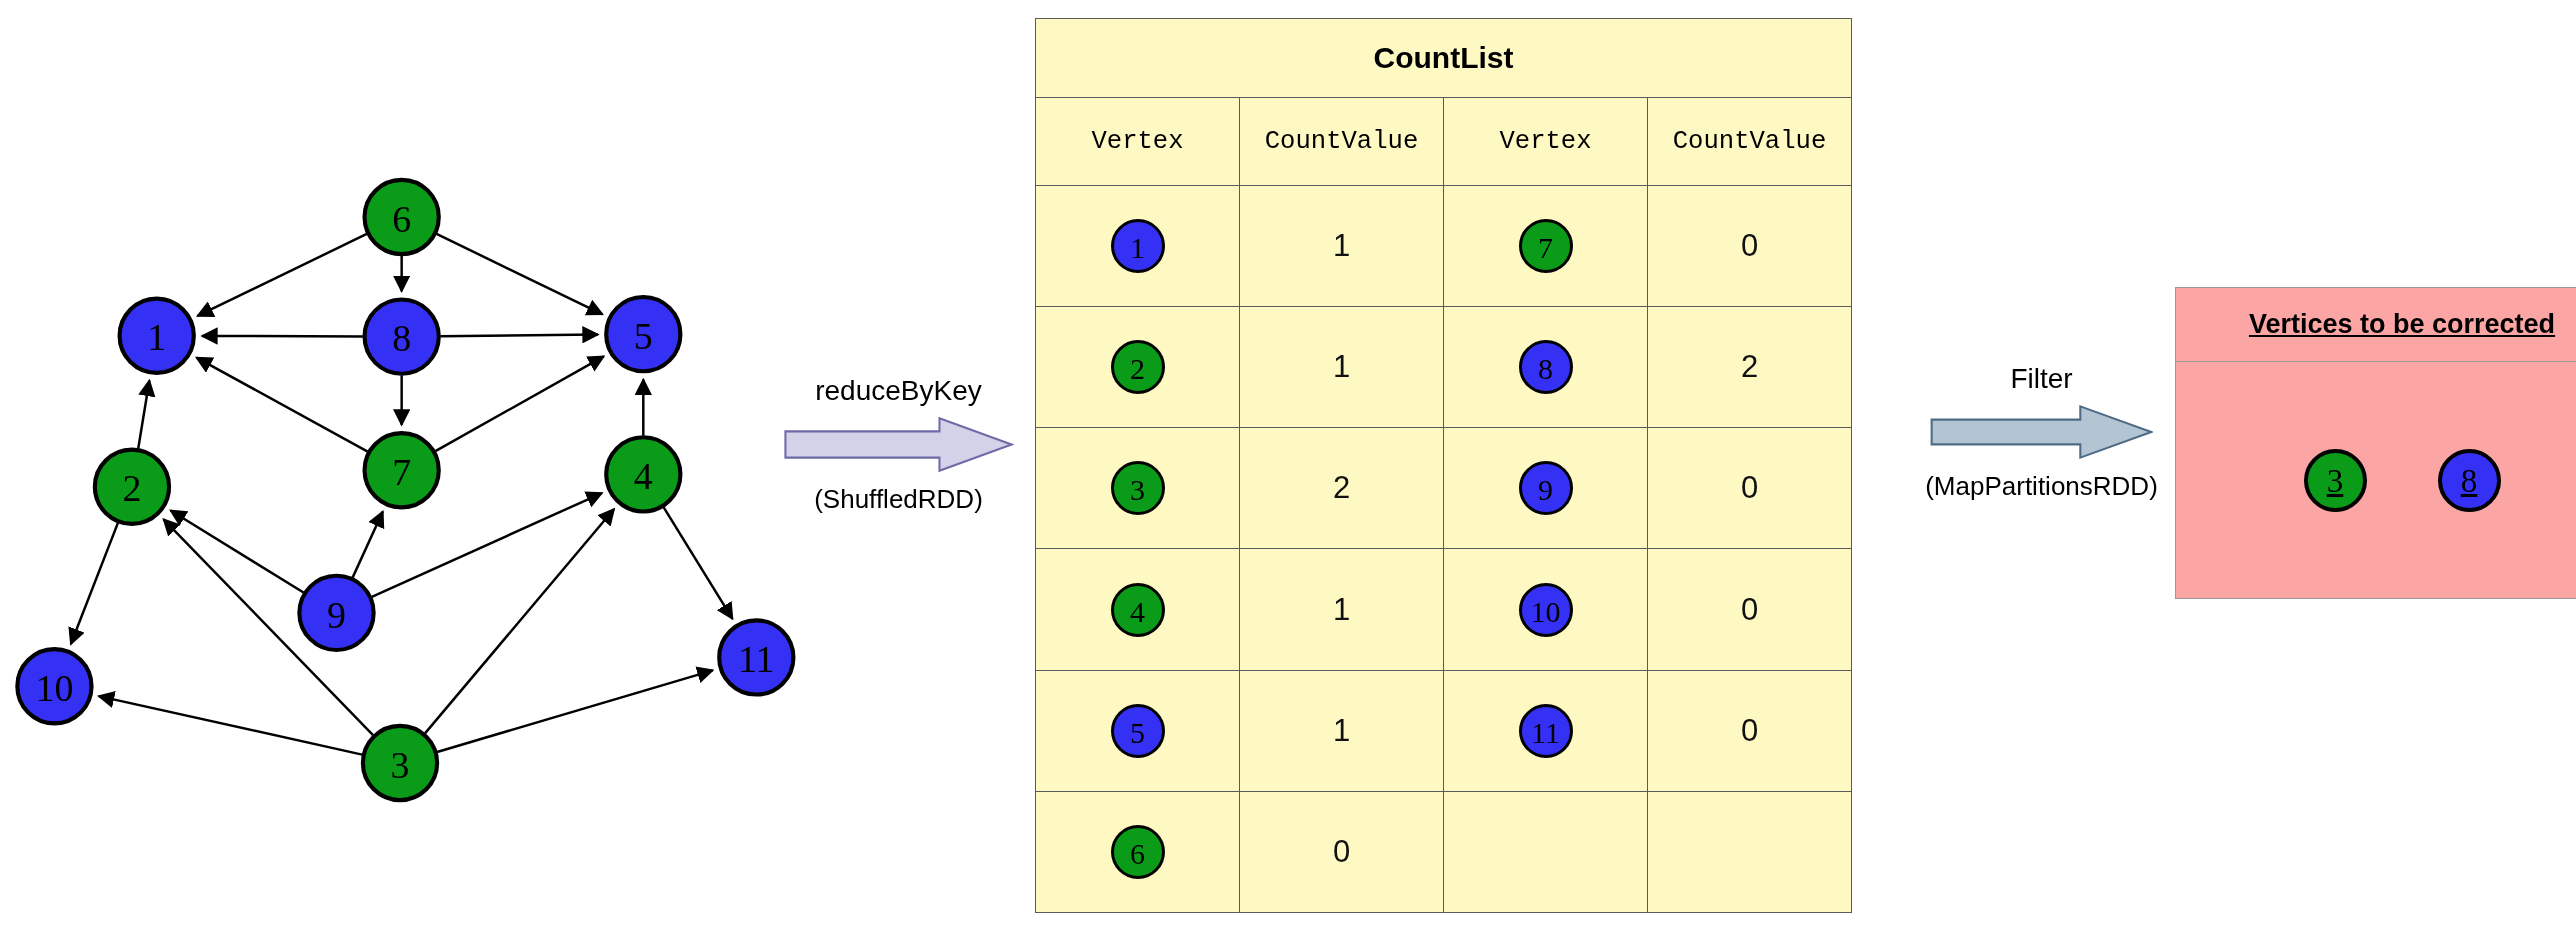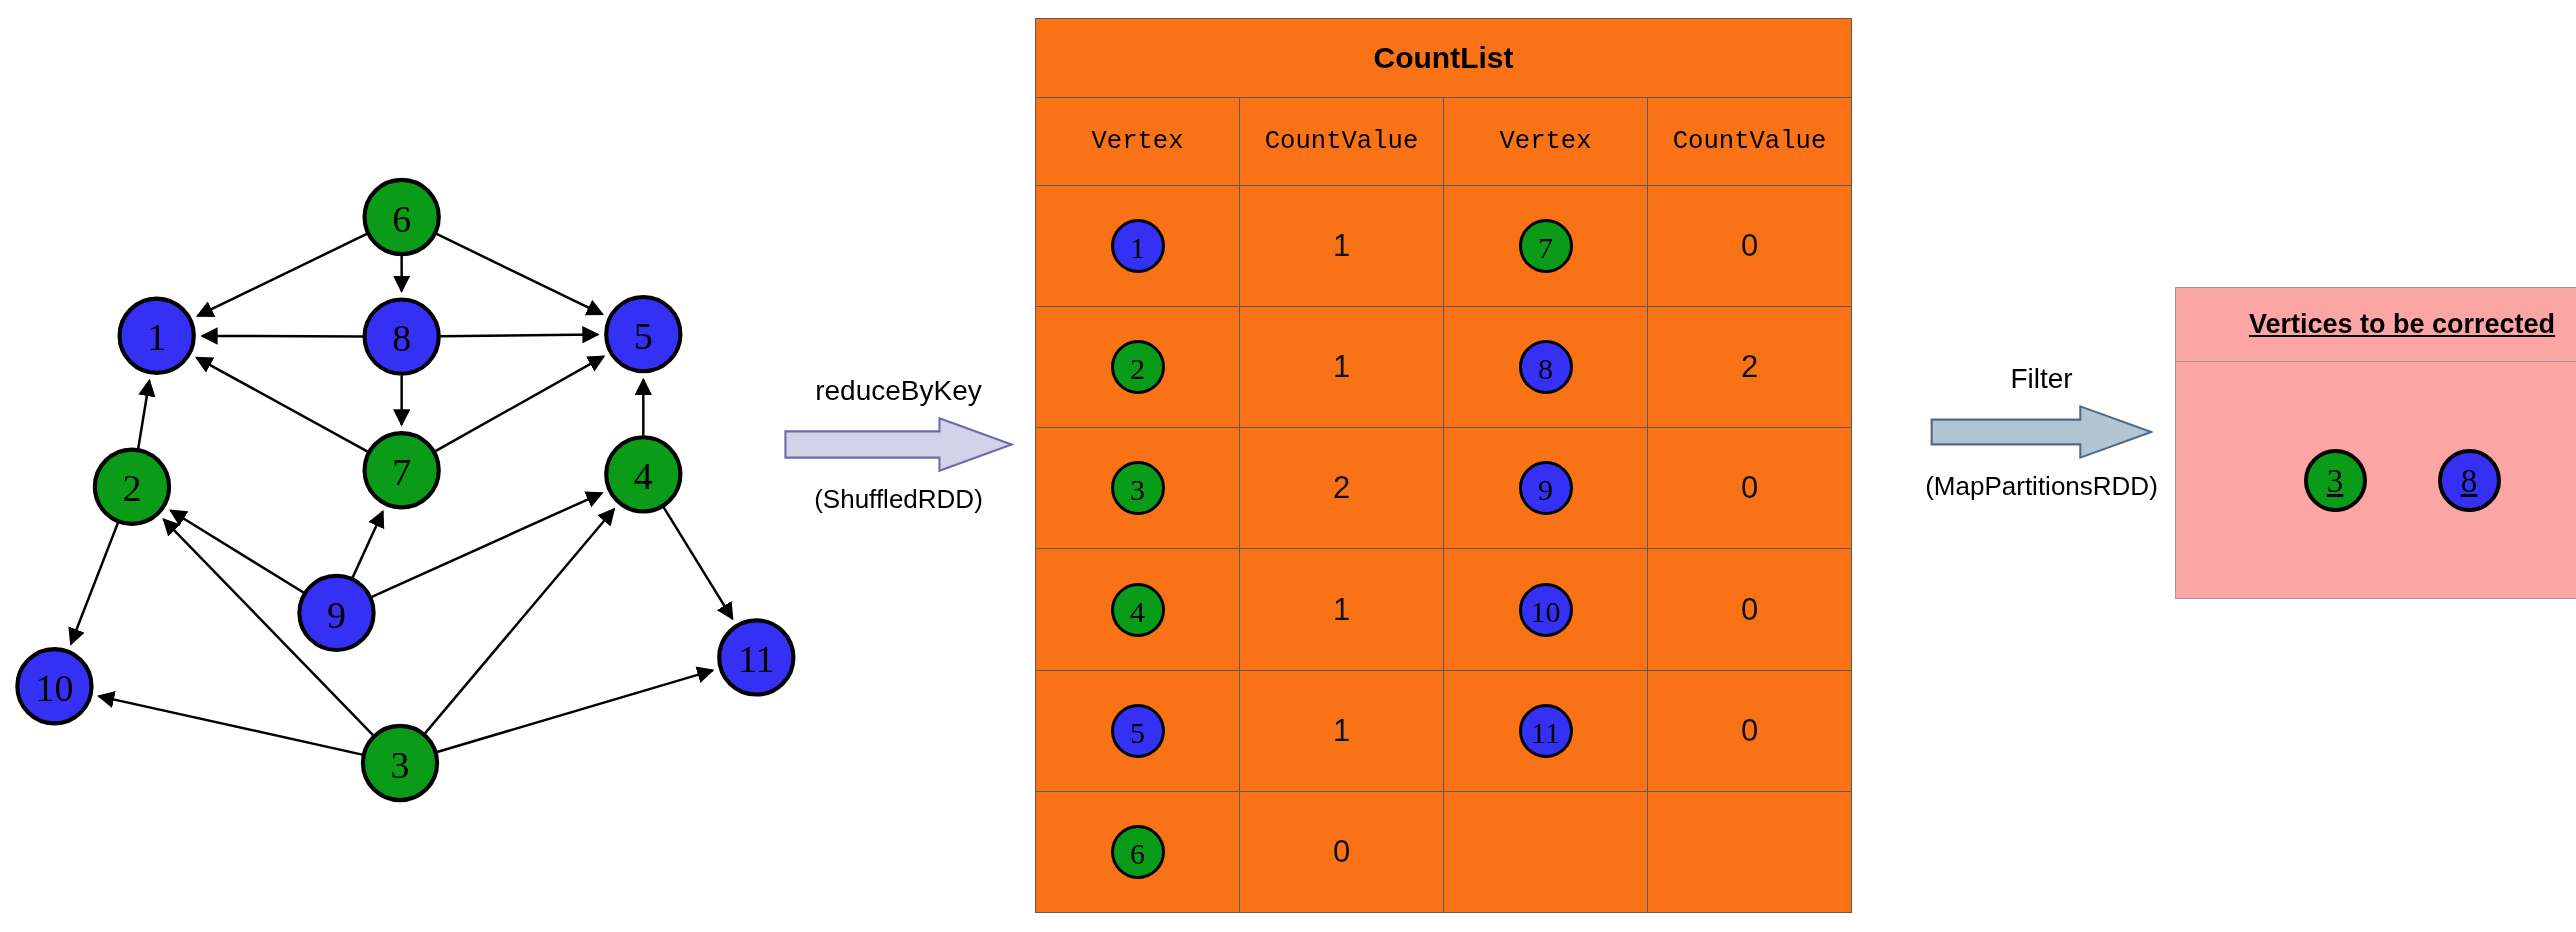--- a/index.html
+++ b/index.html
@@ -18,21 +18,21 @@
   .edge-line{stroke:#000000;stroke-width:3;fill:none;}
 
   
   .transform-group{position:absolute;text-align:center;}
   .transform-top{font-size:28px;color:#000;white-space:nowrap;margin-bottom:8.2px;}
   .transform-bottom{font-size:26px;color:#000;white-space:nowrap;margin-top:10px;}
   .arrow-shape{display:block;margin:0 auto;}
 
   
   #countlist-table{position:absolute;left:1035px;top:18px;width:816px;height:895px;
-                   border-collapse:collapse;table-layout:fixed;background:#f97316;}
+                   border-collapse:collapse;table-layout:fixed;background:#fef9c3;}
   #countlist-table td,#countlist-table th{border:1.6px solid #5b5b5b;text-align:center;
                    vertical-align:middle;padding:0;}
   #countlist-table col{width:204px;}
   .tbl-title{font-size:30px;font-weight:bold;height:78px;font-family:"Liberation Sans",sans-serif;}
   .tbl-head{font-size:25.6px;font-weight:normal;height:87px;font-family:Liberation Mono, monospace;}
   .tbl-row td{height:110px;}
   .cell-count{font-size:31px;font-family:"Liberation Sans",sans-serif;color:#111;}
 
   .chip{display:inline-block;width:54px;height:54px;border-radius:50%;
         border:3.3px solid #000;line-height:51px;text-align:center;

